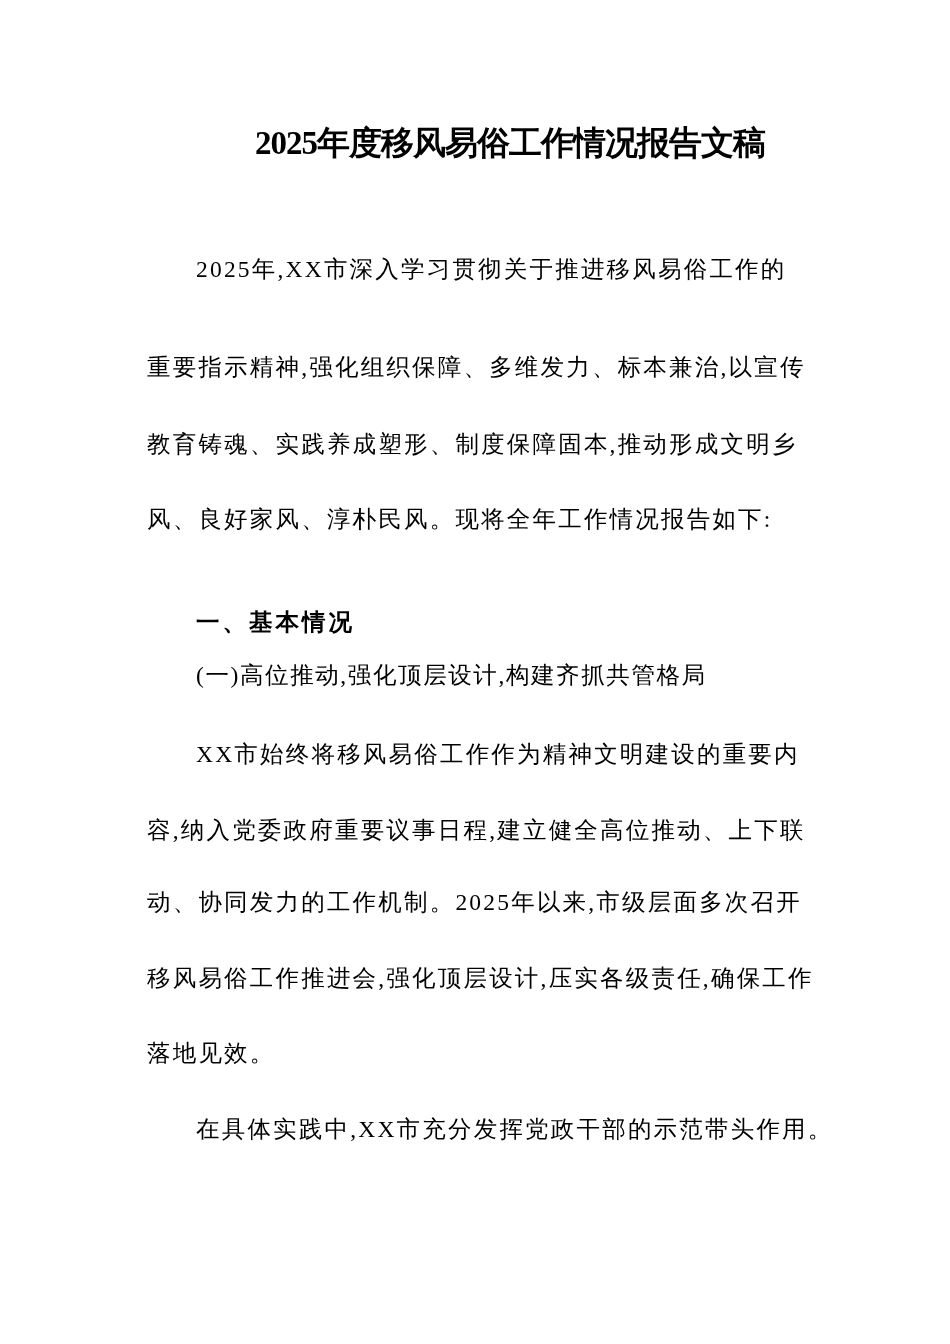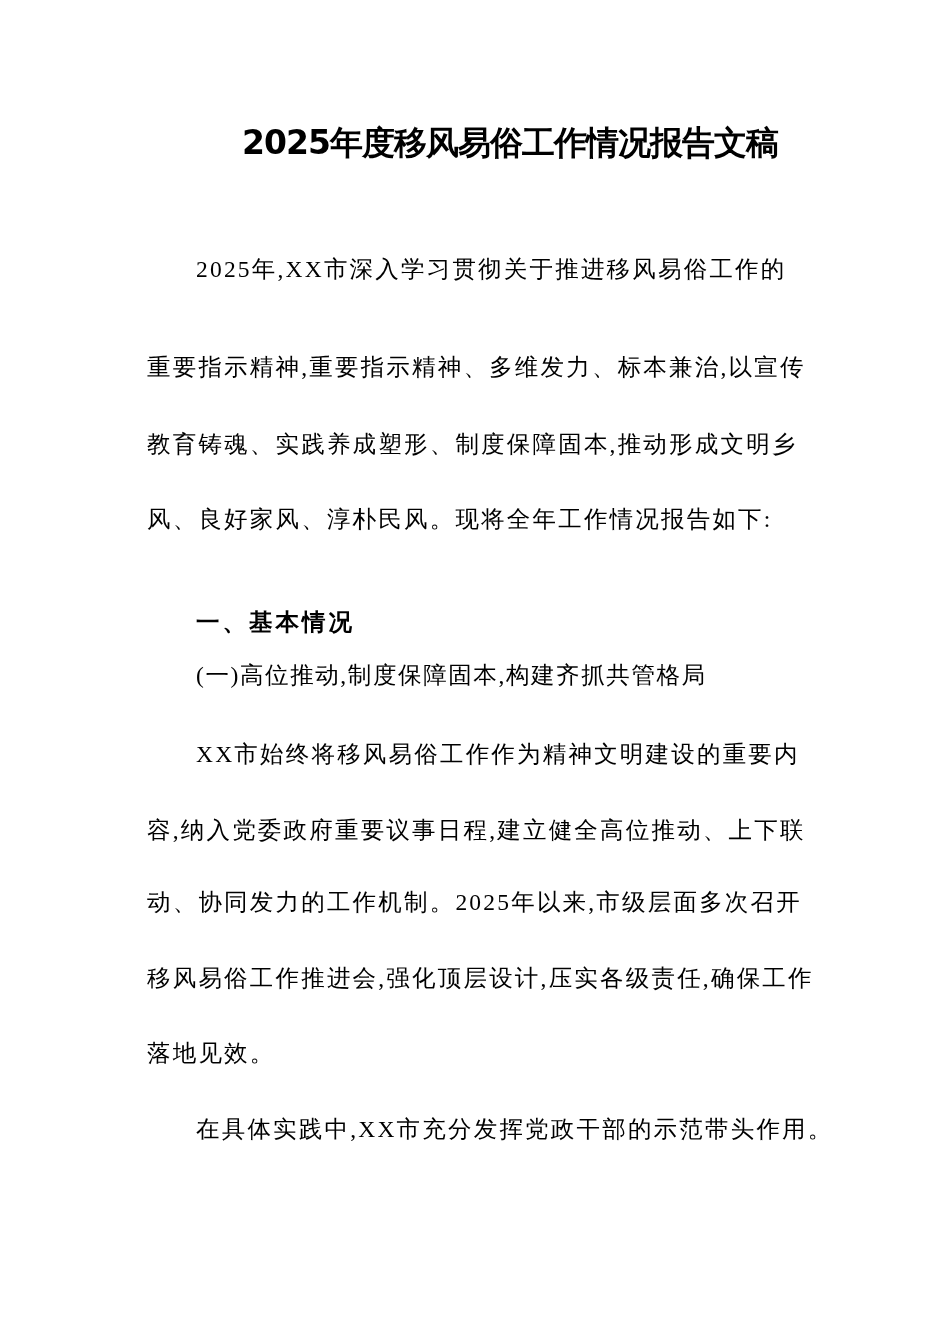--- a/index.html
+++ b/index.html
@@ -51,30 +51,30 @@
       font-family: "DejaVu Sans", "Liberation Sans", sans-serif;
       font-weight: bold;
       letter-spacing: 3px;
     }
   </style>
 </head>
 <body>
 
 <div class="page">
 
-  <h1 class="title" style="margin:0;">2025年度移风易俗工作情况报告文稿</h1>
+  <h1 class="title" style="margin:0;font-family:Liberation Serif, serif;">2025年度移风易俗工作情况报告文稿</h1>
 
   <div class="line indent" style="top:252px;">2025年,XX市深入学习贯彻关于推进移风易俗工作的</div>
-  <div class="line" style="top:350px;">重要指示精神,重要指示精神、多维发力、标本兼治,以宣传</div>
+  <div class="line" style="top:350px;">重要指示精神,强化组织保障、多维发力、标本兼治,以宣传</div>
   <div class="line" style="top:502px;">风、良好家风、淳朴民风。现将全年工作情况报告如下:</div>
   <div class="line" style="top:427px;">教育铸魂、实践养成塑形、制度保障固本,推动形成文明乡</div>
 
   <div class="line indent heading" style="top:605px; left:196px;">一、基本情况</div>
 
-  <div class="line indent" style="top:658px; letter-spacing:1.6px;">(一)高位推动,制度保障固本,构建齐抓共管格局</div>
+  <div class="line indent" style="top:658px; letter-spacing:1.6px;">(一)高位推动,强化顶层设计,构建齐抓共管格局</div>
 
   <div class="line" style="top:813px;">容,纳入党委政府重要议事日程,建立健全高位推动、上下联</div>
   <div class="line indent" style="top:737px;">XX市始终将移风易俗工作作为精神文明建设的重要内</div>
   <div class="line" style="top:885px;">动、协同发力的工作机制。2025年以来,市级层面多次召开</div>
   <div class="line" style="top:961px;">移风易俗工作推进会,强化顶层设计,压实各级责任,确保工作</div>
   <div class="line" style="top:1036px;">落地见效。</div>
 
   <div class="line indent" style="top:1112px;text-align:right;">在具体实践中,XX市充分发挥党政干部的示范带头作用。</div>
 
 </div>

